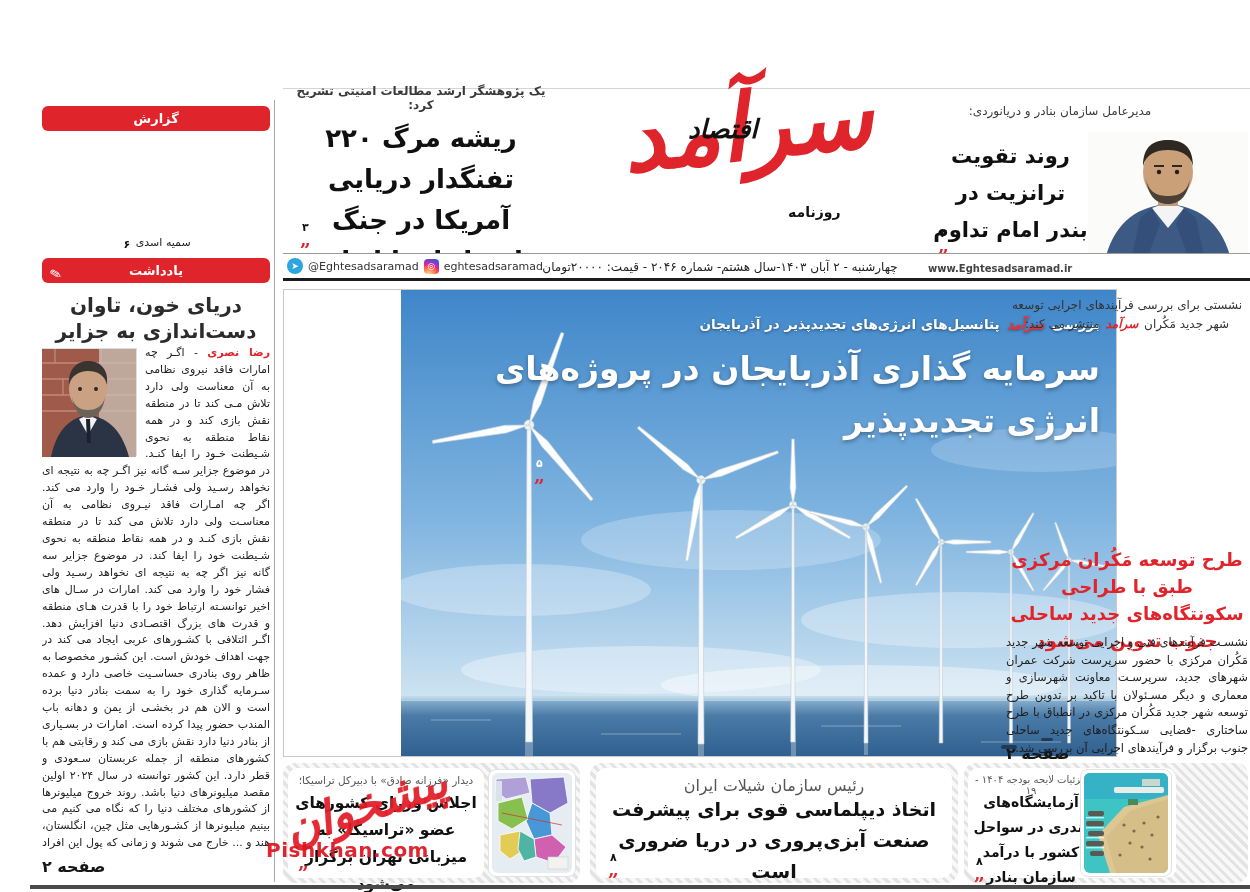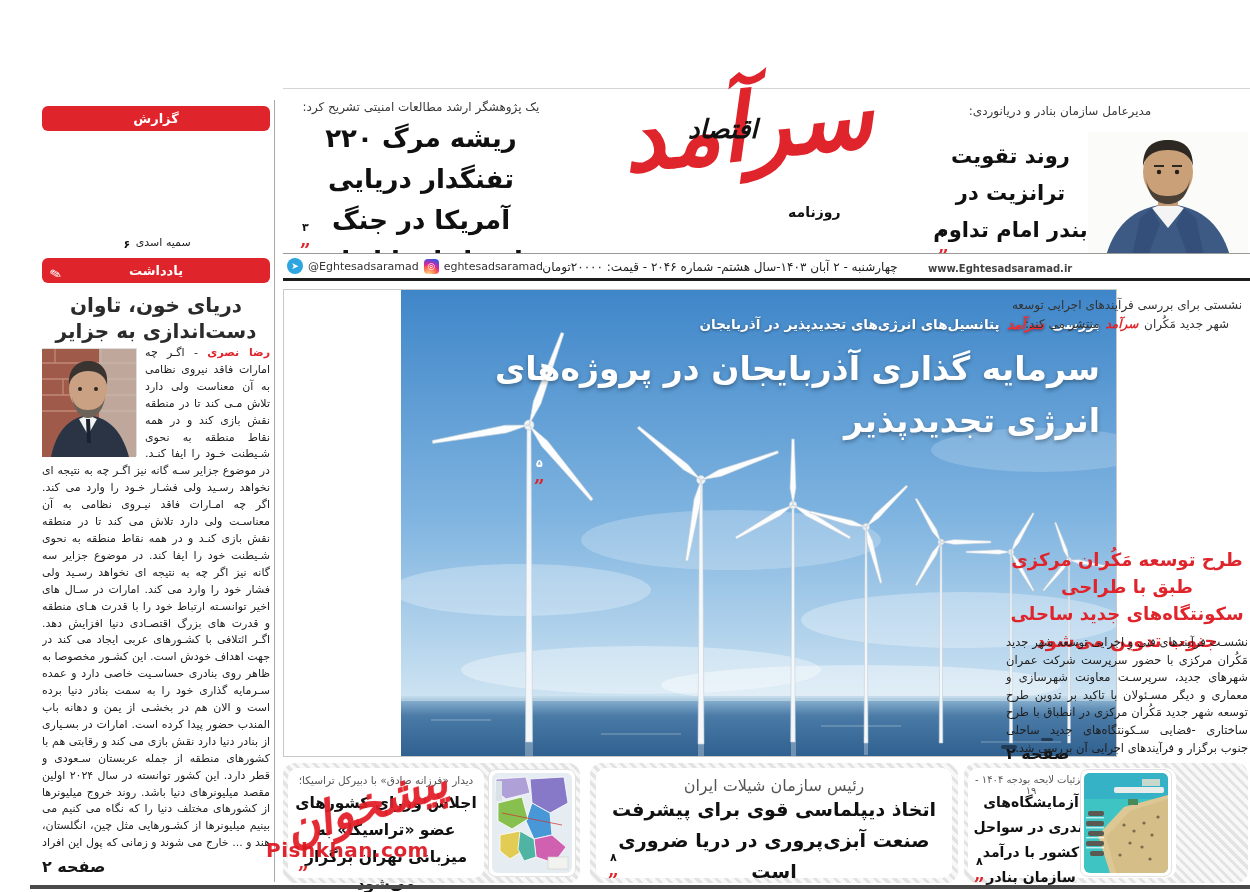--- a/index.html
+++ b/index.html
@@ -151,21 +151,21 @@
         <circle cx="39" cy="40" r="2" fill="#2a2420"></circle>
           <circle cx="55" cy="40" r="2" fill="#2a2420"></circle>
       </svg>
     </span>
     <span class="author">رضا نصری</span><span> - اگـر چه امارات فاقد نیروی نظامی به آن معناست ولی دارد تلاش مـی کند تا در منطقه نقش بازی کند و در همه نقاط منطقه به نحوی شـیطنت خـود را ایفا کنـد. در موضوع جزایر سـه گانه نیز اگـر چه به نتیجه ای نخواهد رسـید ولی فشـار خـود را وارد می کند. اگر چه امـارات فاقد نیـروی نظامی به آن معناسـت ولی دارد تلاش می کند تا در منطقه نقش بازی کنـد و در همه نقاط منطقه به نحوی شـیطنت خود را ایفا کند. در موضوع جزایر سه گانه نیز اگر چه به نتیجه ای نخواهد رسـید ولی فشار خود را وارد می کند. امارات در سـال های اخیر توانسـته ارتباط خود را با قدرت هـای منطقه و قدرت های بزرگ اقتصـادی دنیا افزایش دهد. اگـر ائتلافی با کشـورهای عربی ایجاد می کند در جهت اهداف خودش است. این کشـور مخصوصا به ظاهر روی بنادری حساسـیت خاصی دارد و عمده سـرمایه گذاری خود را به سمت بنادر دنیا برده است و الان هم در بخشـی از یمن و دهانه باب المندب حضور پیدا کرده است. امارات در بسـیاری از بنادر دنیا دارد نقش بازی می کند و رقابتی هم با کشورهای منطقه از جمله عربستان سـعودی و قطر دارد. این کشور توانسته در سال ۲۰۲۴ اولین مقصد میلیونرهای دنیا باشد. روند خروج میلیونرها از کشورهای مختلف دنیا را که نگاه می کنیم می بینیم میلیونرها از کشـورهایی مثل چین، انگلستان، هند و ... خارج می شوند و زمانی که پول این افراد را مورد بررسی قرار می دهیم می بینیم اولین مقصد آنها در سال ۲۰۲۴ امارات بوده است و مقصد بعدی آنها امریکا، کانادا، استرالیا و ... بوده است. اولین کشوری که پول ها به آن وارد می شود امارات است و بعد کشورهای دیگر. این نشان دهنده این است که در دنیا اقتصاد حرف اول را می زند و وقتی اقتصاد...</span>
   </div>
   <div class="abs pageref" style="left:42px;top:857px;width:228px;">صفحه ۲</div>
 
   <div class="abs topline" style="left:283px;top:88px;width:967px;"></div>
 
-  <div class="abs kicker" style="left:287px;top:100px;width:268px;">یک پژوهشگر ارشد مطالعات امنیتی تشریح کرد:</div>
+  <div class="abs kicker" style="left:287px;top:84px;width:268px;font-weight:bold;">یک پژوهشگر ارشد مطالعات امنیتی تشریح کرد:</div>
   <div class="abs hl" style="left:287px;top:118px;width:268px;font-size:26px;line-height:41px;">ریشه مرگ ۲۲۰ تفنگدار دریایی آمریکا در جنگ اسرائیل با لبنان</div>
   <span class="pmark abs" style="left:300px;top:222px;">
       <span class="n">۳</span>
       <span class="q">„</span>
     </span>
 
   <div class="abs" style="left:560px;top:52px;width:380px;height:200px;">
     <div class="abs mast-red" style="left:5px;top:30px;width:365px;">سرآمد</div>
     <div class="abs mast-black" style="left:128px;top:62px;">اقتصاد</div>
     <div class="abs mast-type" style="left:228px;top:152px;">روزنامه</div>

